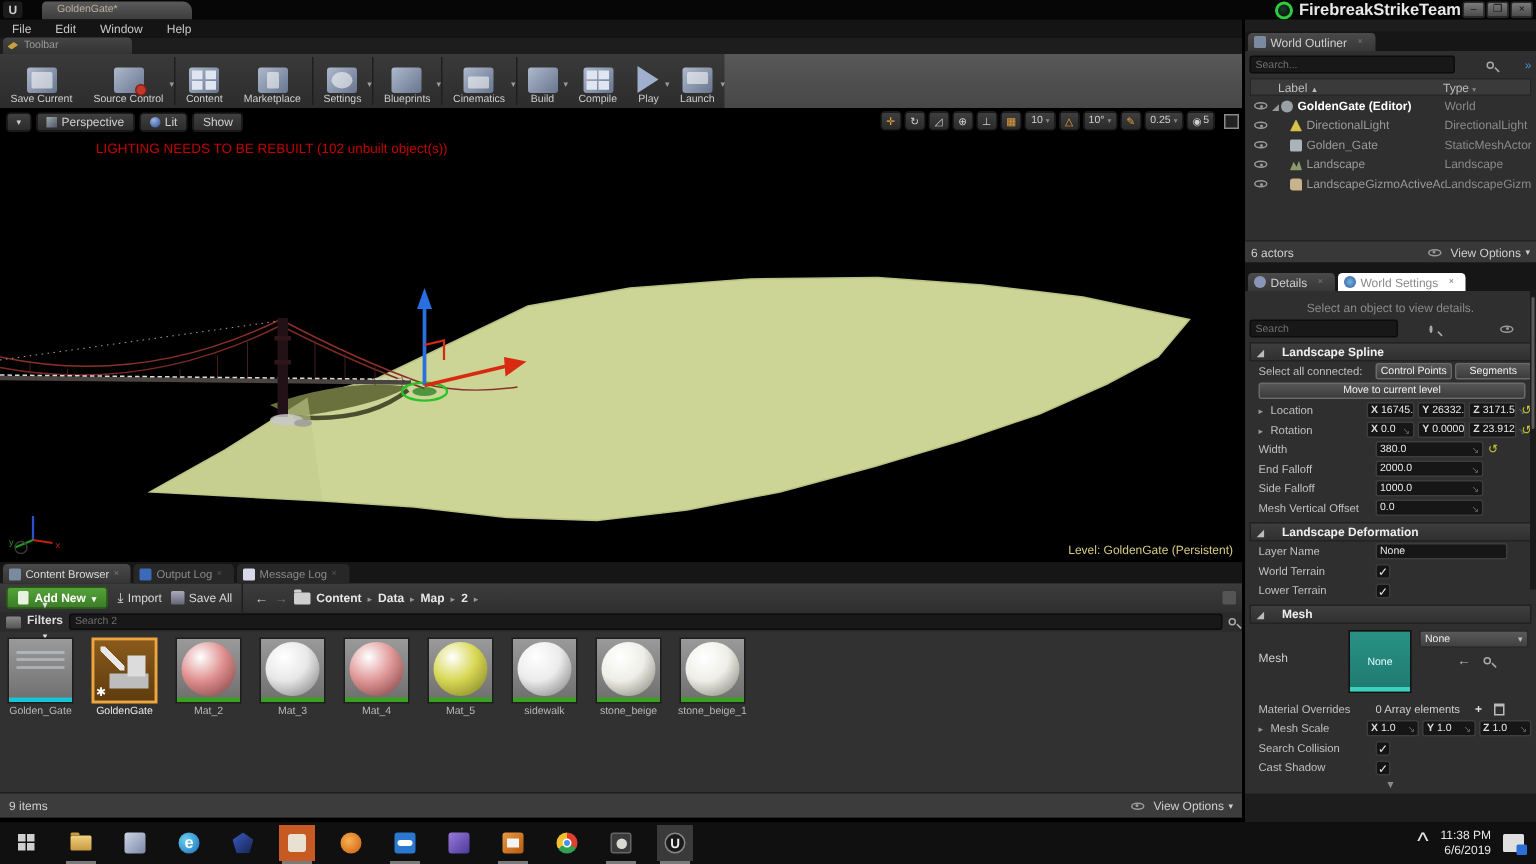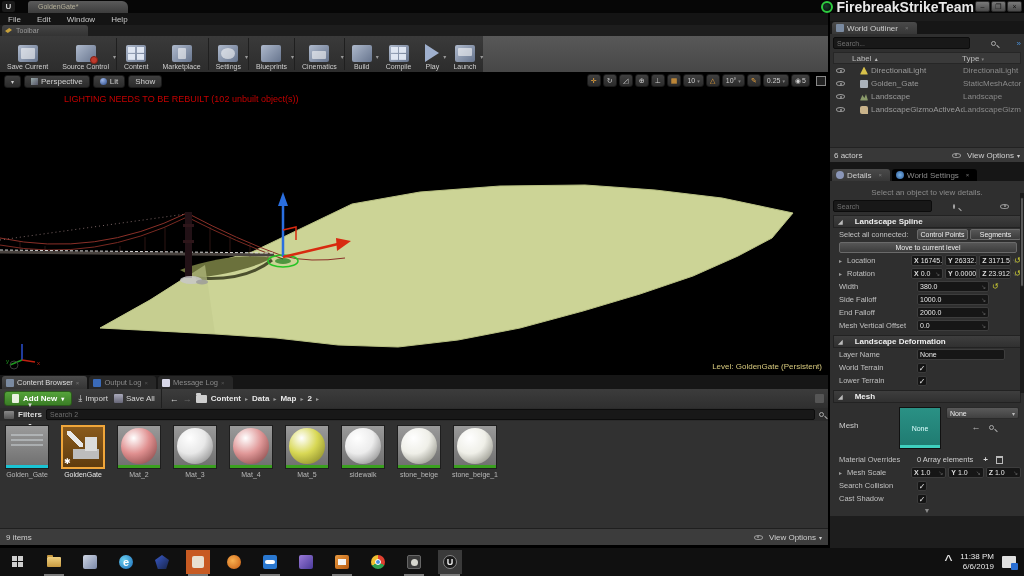--- a/index.html
+++ b/index.html
@@ -6,21 +6,21 @@
   html,body { width:1024px; height:576px; overflow:hidden; background:#000; font-family:"Liberation Sans", sans-serif; }
   .abs { position:absolute; }
   body { position:relative; color:#ccc; }
 
   
   #titlebar { left:0; top:0; width:1024px; height:13px; background:#060606; }
   #ue-logo { left:2px; top:1px; width:13px; height:11px; background:#1b1b1b; border-radius:2px; color:#cfcfcf; font-size:8px; font-weight:bold; text-align:center; line-height:11px; }
   #doc-tab { left:28px; top:1px; width:100px; height:12px; background:linear-gradient(#5a5a5a,#3c3c3c); border-radius:3px 6px 0 0; font-size:7px; color:#b5b09a; line-height:12px; padding-left:10px; }
   #team-badge { right:50px; top:0; height:13px; display:flex; align-items:center; gap:4px; }
   #team-logo { width:12px; height:12px; border-radius:50%; border:2px solid #2ecc40; background:radial-gradient(circle at 40% 40%, #1b3b2b, #020a05); }
-  #team-name { font-size:14px; font-weight:bold; color:#e8e8e8; }
+  #team-name { font-size:11px; font-weight:bold; color:#e8e8e8; }
   .winbtn { width:15px; height:11px; background:linear-gradient(#7a7a7a,#4a4a4a); border:1px solid #2a2a2a; border-radius:2px; font-size:7px; color:#111; text-align:center; line-height:9px; margin-left:1px; }
   #winbtns { right:2px; top:1px; display:flex; }
 
   
   #menubar { left:0; top:13px; width:828px; height:12px; background:#141414; display:flex; align-items:center; gap:16px; padding-left:8px; font-size:8px; color:#c8c8c8; }
   #tbar-tab-row { left:0; top:25px; width:828px; height:11px; background:#1d1d1d; }
   #tbar-tab { left:2px; top:0; width:86px; height:11px; background:linear-gradient(#454545,#333); border-radius:3px 3px 0 0; font-size:7px; color:#9a9a9a; line-height:11px; padding-left:14px; }
   .wrench { position:absolute; left:3px; top:3px; width:7px; height:5px; background:#c8a23c; clip-path:polygon(0 60%,60% 0,100% 40%,40% 100%); }
   #toolbar { left:0; top:36px; width:828px; height:36px; background:linear-gradient(#3a3a3a,#2c2c2c); display:flex; align-items:stretch; }
   .tbtn { display:flex; flex-direction:column; align-items:center; justify-content:flex-end; padding:2px 7px 2px 7px; gap:1px; position:relative; }
@@ -49,21 +49,21 @@
   .chip.on { color:#f0a63a; }
   .chip .cd { font-size:5px; color:#888; margin-left:1px; }
   #vp-max { position:absolute; right:2px; top:4px; width:10px; height:10px; border:1px solid #888; background:#222; }
   #vp-warning { position:absolute; left:64px; top:22px; font-size:9px; color:#c40000; }
   #vp-level { position:absolute; right:6px; bottom:4px; font-size:8px; color:#d8ca7e; }
 
   
   #rpanel { left:830px; top:13px; width:194px; height:535px; background:#1d1d1d; font-size:8px; }
   .ptab-row { display:flex; align-items:flex-end; height:13px; background:#161616; padding-left:2px; gap:2px; }
   .ptab { background:linear-gradient(#4a4a4a,#373737); border-radius:3px 3px 0 0; padding:1px 8px 1px 4px; color:#cfcfcf; display:flex; align-items:center; gap:3px; height:12px; }
-  .ptab.inactive { background:#000000; color:#8a8a8a; }
+  .ptab.inactive { background:#ffffff; color:#8a8a8a; }
   .ptab .tx { font-size:6px; color:#777; margin-left:4px; }
   .mini-ic { width:8px; height:8px; border-radius:1px; }
   .panel-body { background:#2f2f2f; padding:3px; }
   .search-row { display:flex; align-items:center; gap:21px; margin-bottom:3px; }
   .search-box { flex:1; height:12px; background:#181818; border:1px solid #0c0c0c; border-radius:2px; color:#bbb; font-size:7px; padding:0 3px; font-family:"Liberation Sans",sans-serif; }
   .search-box::placeholder { color:#6f6f6f; }
   .lens { width:5px; height:5px; border:1px solid #aaa; border-radius:50%; position:relative; display:inline-block; }
   .lens::after { content:""; position:absolute; left:4px; top:4px; width:4px; height:1px; background:#aaa; transform:rotate(45deg); }
   #wo-header { display:flex; height:12px; background:#3a3a3a; border:1px solid #262626; color:#bdbdbd; align-items:center; }
   #wo-header .c1 { flex:1; padding-left:18px; }
@@ -395,20 +395,27 @@
   <div class="panel-body">
     <div class="search-row">
       <input class="search-box" placeholder="Search..." style="">
       <span class="lens"></span>
       <span style="color:#4a90d9;font-size:8px;">»</span>
     </div>
     <div id="wo-header">
       <div class="c1"><span>Label</span> <span style="font-size:5px;">▲</span></div>
       <div class="c2"><span>Type</span> <span style="font-size:5px;color:#888;">▾</span></div>
     </div>
+    <div class="wo-row first">
+      <span class="eye"></span>
+      <span class="exp">◢</span>
+      <span class="oic" style="background:#9aa0a8;border-radius:50%;"></span>
+      <span class="lab">GoldenGate (Editor)</span>
+        <span class="typ">World</span>
+    </div>
     <div class="wo-row">
       <span class="eye"></span>
         <span class="exp"></span>
         <span style="width:6px;"></span>
       <span class="oic" style="background:#d8c24a;clip-path:polygon(0 100%,50% 0,100% 100%);"></span>
       <span class="lab">DirectionalLight</span>
         <span class="typ">DirectionalLight</span>
     </div>
     <div class="wo-row">
       <span class="eye"></span>
@@ -523,30 +530,30 @@
     </div>
     <div class="prow">
       <div class="plab">Width</div>
       <div class="vbox" style="width:72px;">
           <span>380.0</span>
           <span class="drag">↘</span>
         </div>
       <span class="reset">↺</span>
     </div>
     <div class="prow">
+      <div class="plab">End Falloff</div>
+      <div class="vbox" style="width:72px;">
+          <span>2000.0</span>
+          <span class="drag">↘</span>
+        </div>
+    </div>
+    <div class="prow">
       <div class="plab">Side Falloff</div>
       <div class="vbox" style="width:72px;">
           <span>1000.0</span>
-          <span class="drag">↘</span>
-        </div>
-    </div>
-    <div class="prow">
-      <div class="plab">End Falloff</div>
-      <div class="vbox" style="width:72px;">
-          <span>2000.0</span>
           <span class="drag">↘</span>
         </div>
     </div>
     <div class="prow">
       <div class="plab">Mesh Vertical Offset</div>
       <div class="vbox" style="width:72px;">
           <span>0.0</span>
           <span class="drag">↘</span>
         </div>
     </div>

